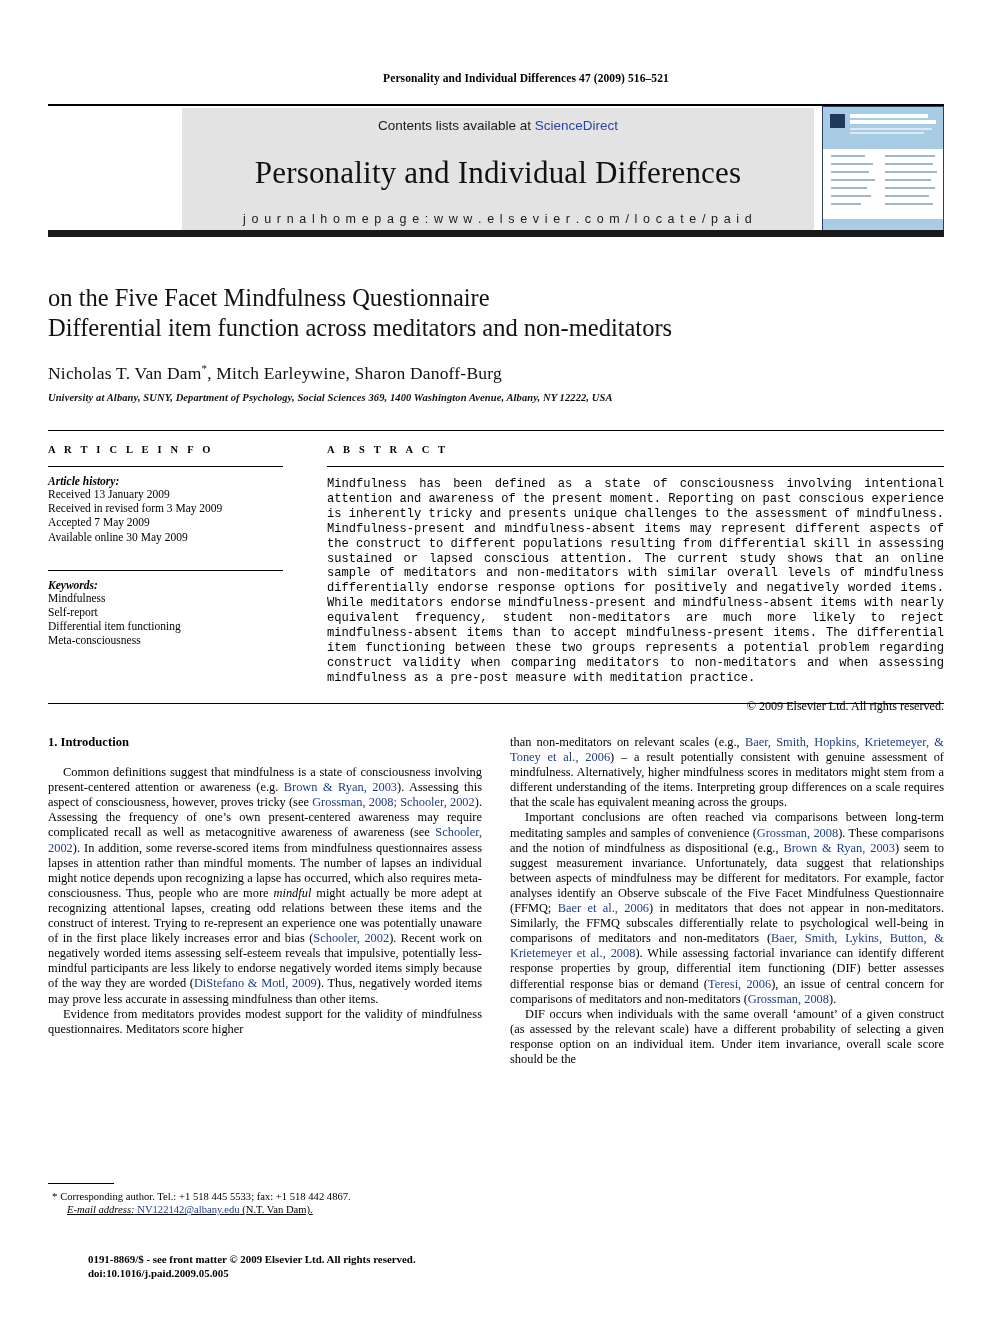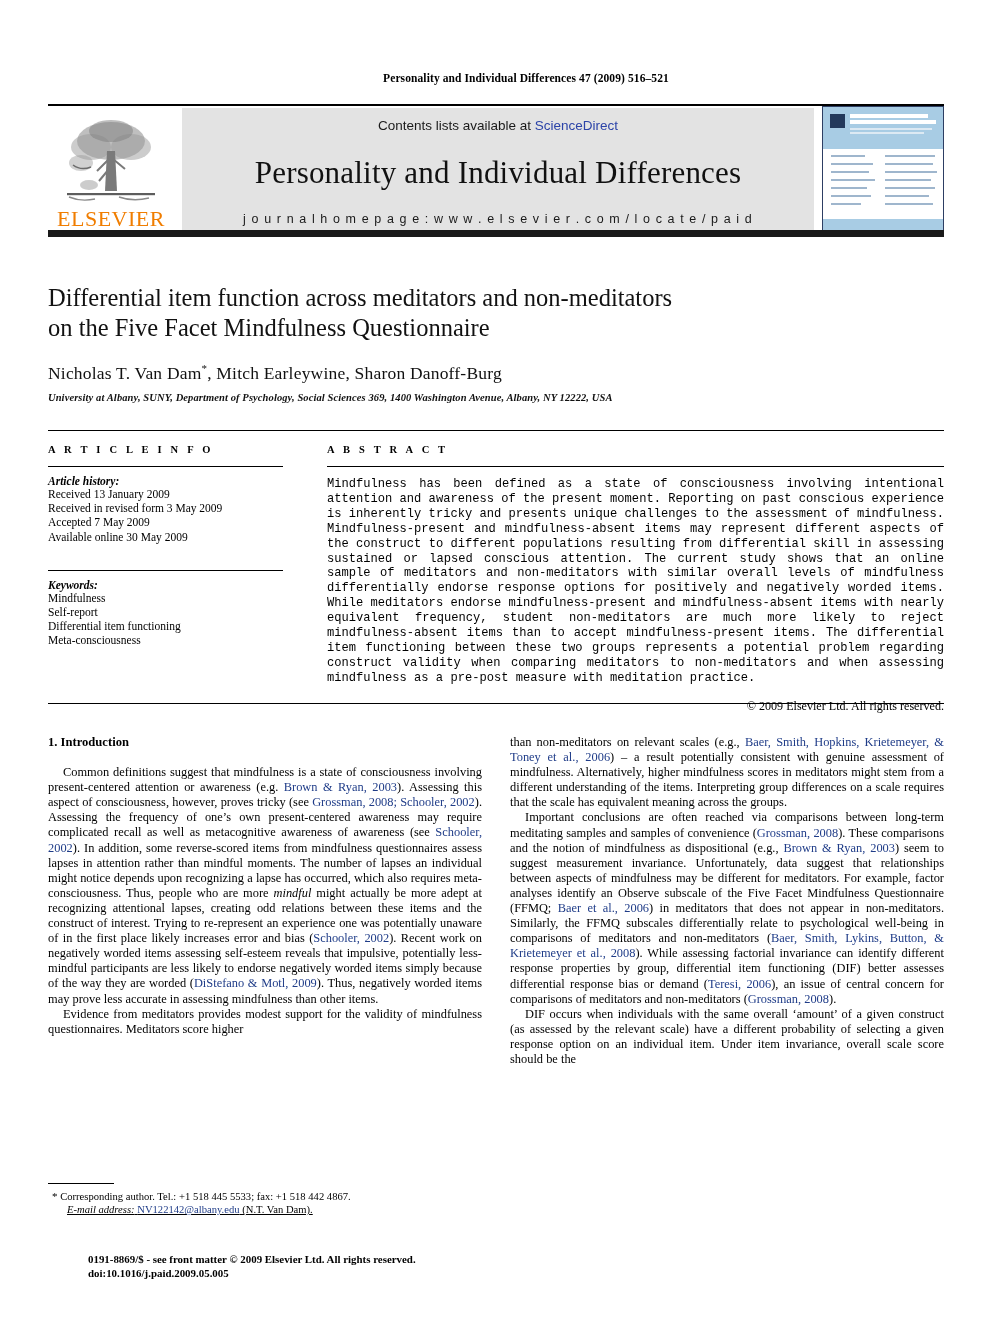--- a/index.html
+++ b/index.html
@@ -325,38 +325,20 @@
 </head>
 <body>
 
 <div class="page">
 
   <div class="running-head">Personality and Individual Differences 47 (2009) 516–521</div>
 
   <div class="masthead">
     <div class="masthead-rule-top"></div>
 
-    <div class="elsevier-logo">
-      <svg class="elsevier-tree" viewBox="0 0 104 92">
-        <g fill="#6b6b6b">
-          <ellipse cx="52" cy="26" rx="34" ry="19" fill="#8a8a8a" opacity="0.55"></ellipse>
-          <ellipse cx="32" cy="32" rx="20" ry="13" fill="#9a9a9a" opacity="0.5"></ellipse>
-          <ellipse cx="72" cy="32" rx="20" ry="13" fill="#9a9a9a" opacity="0.5"></ellipse>
-          <ellipse cx="52" cy="16" rx="22" ry="11" fill="#7d7d7d" opacity="0.5"></ellipse>
-          <path d="M48 36 L46 76 L58 76 L56 36 Z" fill="#7a7a7a"></path>
-          <path d="M50 44 L38 56 M54 44 L66 54 M50 54 L40 66" stroke="#7a7a7a" stroke-width="2" fill="none"></path>
-          <ellipse cx="22" cy="48" rx="12" ry="8" fill="#9a9a9a" opacity="0.45"></ellipse>
-          <path d="M14 50 q8 6 18 2" stroke="#6b6b6b" stroke-width="1.5" fill="none"></path>
-          <ellipse cx="30" cy="70" rx="9" ry="5" fill="#9a9a9a" opacity="0.5"></ellipse>
-          <rect x="8" y="78" width="88" height="2.2" fill="#5d5d5d"></rect>
-          <path d="M10 82 q12 5 26 2 M60 82 q14 5 30 1" stroke="#8a8a8a" stroke-width="1.4" fill="none"></path>
-        </g>
-      </svg>
-      <div class="elsevier-word">ELSEVIER</div>
-    </div>
 
     <div class="masthead-center">
       <div class="contents-line"><span>Contents lists available at </span><span class="sd-link">ScienceDirect</span></div>
       <div class="journal-title">Personality and Individual Differences</div>
       <div class="homepage-line">j o u r n a l   h o m e p a g e :   w w w . e l s e v i e r . c o m / l o c a t e / p a i d</div>
     </div>
 
     <div class="cover-thumb">
       <div class="cover-band"></div>
       <div class="cover-sq"></div>
@@ -381,22 +363,22 @@
         <div class="cover-rowline" style="left:62px; top:52px; width:48px;"></div>
       </div>
       <div class="cover-foot"></div>
     </div>
 
     <div class="masthead-rule-bottom"></div>
   </div>
 
   <div class="title-block">
     <div class="paper-title">
+      <div>on the Five Facet Mindfulness Questionnaire</div>
       <div>Differential item function across meditators and non-meditators</div>
-      <div>on the Five Facet Mindfulness Questionnaire</div>
     </div>
     <div class="authors"><span>Nicholas T. Van Dam</span><sup>*</sup><span>, Mitch Earleywine, Sharon Danoff-Burg</span></div>
     <div class="affiliation">University at Albany, SUNY, Department of Psychology, Social Sciences 369, 1400 Washington Avenue, Albany, NY 12222, USA</div>
   </div>
 
   <div class="infoabs">
     <div class="infoabs-rule-top"></div>
 
     <div class="col-info">
       <div class="sec-label">A R T I C L E  I N F O</div>

